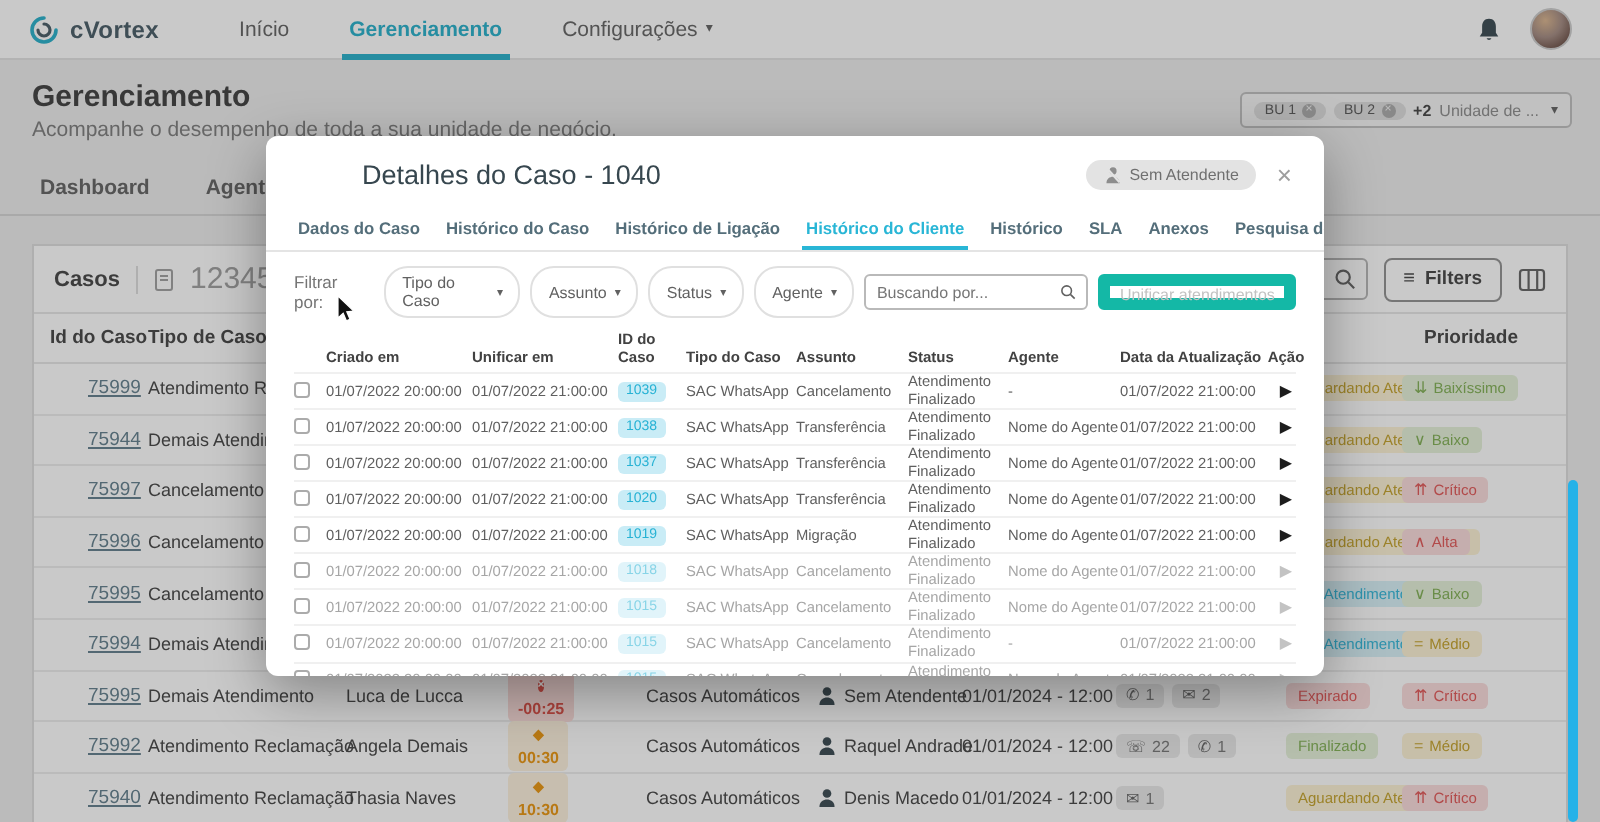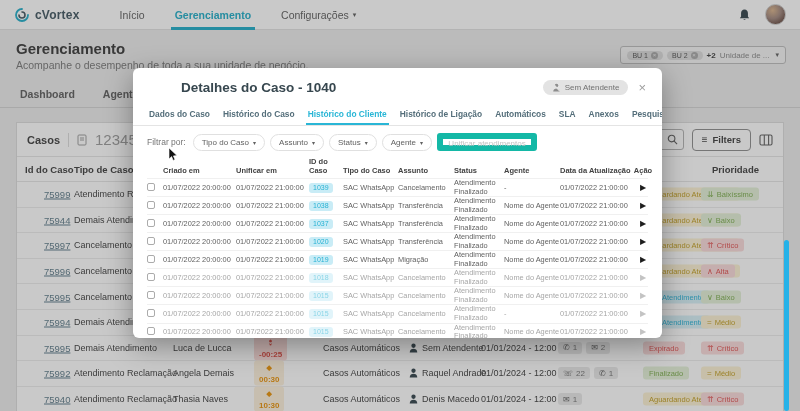--- a/index.html
+++ b/index.html
@@ -76,21 +76,21 @@
   .chan-icon { font-size:8px; color:#616161; }
   .agente-cell { display:inline-flex; align-items:center; gap:4px; }
 
   
   .overlay { position:absolute; inset:0; background:rgba(45,45,45,.26); z-index:5; }
 
   
   .modal { position:absolute; left:133px; top:68px; width:529px; height:270px; background:#fff; border-radius:6px;
            box-shadow:0 8px 28px rgba(0,0,0,.35); z-index:10; overflow:hidden; }
   .modal-header { display:flex; align-items:center; padding:12px 16px 6px; }
-  .modal-title { font-size:13.5px; font-weight:bold; color:#37474f;padding-left:32px; }
+  .modal-title { font-size:13.5px; font-weight:normal; color:#37474f;padding-left:32px; }
   .mh-right { margin-left:auto; display:flex; align-items:center; gap:10px; }
   .no-agent-chip { display:inline-flex; align-items:center; gap:4px; background:#e3e3e3; border-radius:10px;
                    padding:3px 9px; font-size:8px; color:#707070; }
   .modal-close { font-size:13px; color:#9e9e9e; cursor:pointer; line-height:1; }
   .modal-tabs { display:flex; gap:9px; padding:4px 14px 0; border-bottom:1px solid #e4e4e4; white-space:nowrap; overflow:hidden; }
   .mtab { font-size:8.4px; color:#546e7a; font-weight:bold; padding:4px 2px 6px; position:relative; cursor:pointer; }
   .mtab.active { color:#29b6d6; }
   .mtab.active::after { content:""; position:absolute; left:0; right:0; bottom:0; height:2px; background:#29b6d6; }
   .filter-row { display:flex; align-items:center; gap:5px; padding:7px 14px 5px; }
   .filter-label { font-size:8.5px; color:#757575; margin-right:2px; }
@@ -434,25 +434,25 @@
         <span>Sem Atendente</span>
       </span>
       <span class="modal-close">×</span>
     </span>
   </div>
   <div class="modal-tabs" id="modal-tabs">
   <span class="mtab">Dados do Caso</span>
 
   <span class="mtab">Histórico do Caso</span>
 
+  <span class="mtab">Histórico de Ligação</span>
+
   <span class="mtab active">Histórico do Cliente</span>
 
-  <span class="mtab">Histórico de Ligação</span>
-
-  <span class="mtab">Automáticos</span>
+  <span class="mtab">Histórico</span>
 
   <span class="mtab">SLA</span>
 
   <span class="mtab">Anexos</span>
 
   <span class="mtab">Pesquisa de satisfação</span>
 </div>
   <div class="filter-row">
     <span class="filter-label">Filtrar por:</span>
     <span id="filter-pills" style="display:inline-flex;gap:5px;">
@@ -469,20 +469,27 @@
   <span class="fpill">
     <span>Status</span>
     <span class="nav-caret">▾</span>
   </span>
 
   <span class="fpill">
     <span>Agente</span>
     <span class="nav-caret">▾</span>
   </span>
 </span>
+    <span class="m-search">
+      <input type="text" placeholder="Buscando por..." style="">
+      <svg width="10" height="10" viewBox="0 0 12 12">
+        <circle cx="5" cy="5" r="3.6" fill="none" stroke="#616161" stroke-width="1.2"></circle>
+        <line x1="7.8" y1="7.8" x2="11" y2="11" stroke="#616161" stroke-width="1.2"></line>
+      </svg>
+    </span>
     <button class="unify-btn">Unificar atendimentos</button>
   </div>
   <div class="mtable">
     <div class="mthead" id="modal-thead">
   <span class="mth c-check"></span>
 
   <span class="mth c-date">Criado em</span>
 
   <span class="mth c-date">Unificar em</span>
 

